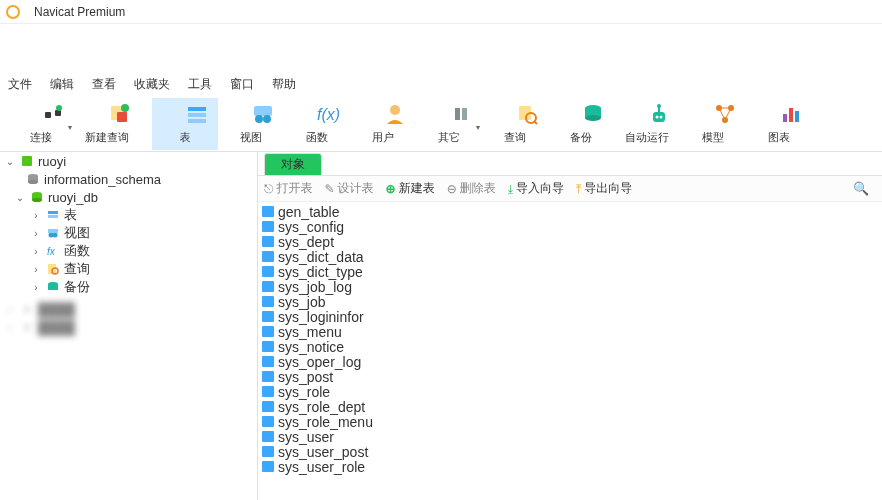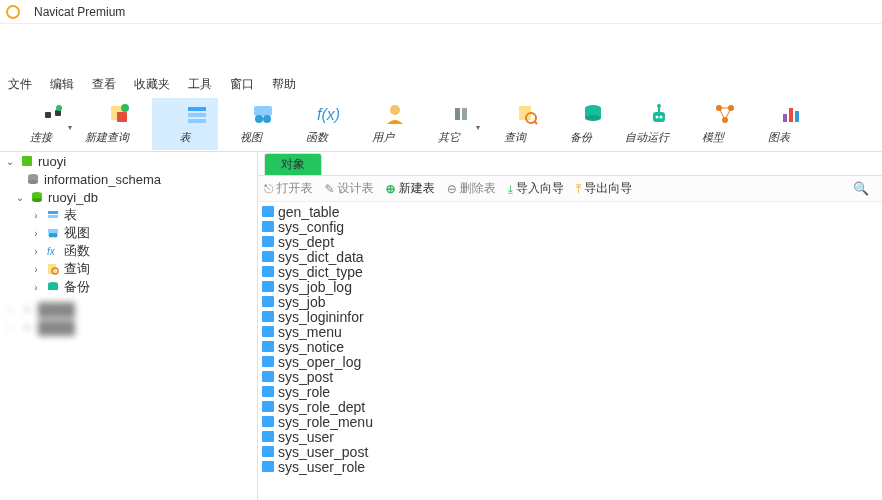--- a/index.html
+++ b/index.html
@@ -9,21 +9,21 @@
 .titlebar .logo { width: 14px; height: 14px; border: 2px solid #f5a623; border-radius: 50%; }
 .titlebar .title { font-size: 12px; color: #333; }
 
 .menubar { height: 24px; display: flex; align-items: center; padding: 0 8px; gap: 18px; margin-top: 48px; }
 .menubar span { cursor: default; }
 
 .toolbar { height: 56px; display: flex; align-items: center; padding: 0 8px; border-bottom: 1px solid #e0e0e0; }
 .tool-btn { display: flex; flex-direction: column; align-items: center; justify-content: center; min-width: 48px; height: 52px; padding: 4px 8px; cursor: default; position: relative; }
 .tool-btn.active { background: #d6ecff; }
 .tool-btn .icon { width: 26px; height: 26px; display: flex; justify-content: center; margin-left: 24px; }
-.tool-btn .label { font-size: 11px; margin-top: 2px; font-style: italic; }
+.tool-btn .label { font-size: 11px; margin-top: 2px; }
 .tool-btn .dropdown-arrow { position: absolute; right: 2px; bottom: 18px; font-size: 8px; color: #666; }
 
 .main { display: flex; height: calc(500px - 24px - 24px - 56px); }
 
 .sidebar { width: 258px; border-right: 1px solid #e0e0e0; overflow: auto; background: #fff; }
 .tree-item { display: flex; align-items: center; height: 18px; padding-left: 4px; cursor: default; white-space: nowrap; }
 .tree-item .chevron { width: 12px; font-size: 10px; color: #666; text-align: center; }
 .tree-item .icon { width: 14px; height: 14px; margin: 0 4px; display: flex; align-items: center; justify-content: center; text-align: right; }
 .tree-item .label { font-size: 13px; }
 .blurred { filter: blur(3px); opacity: 0.6; }

